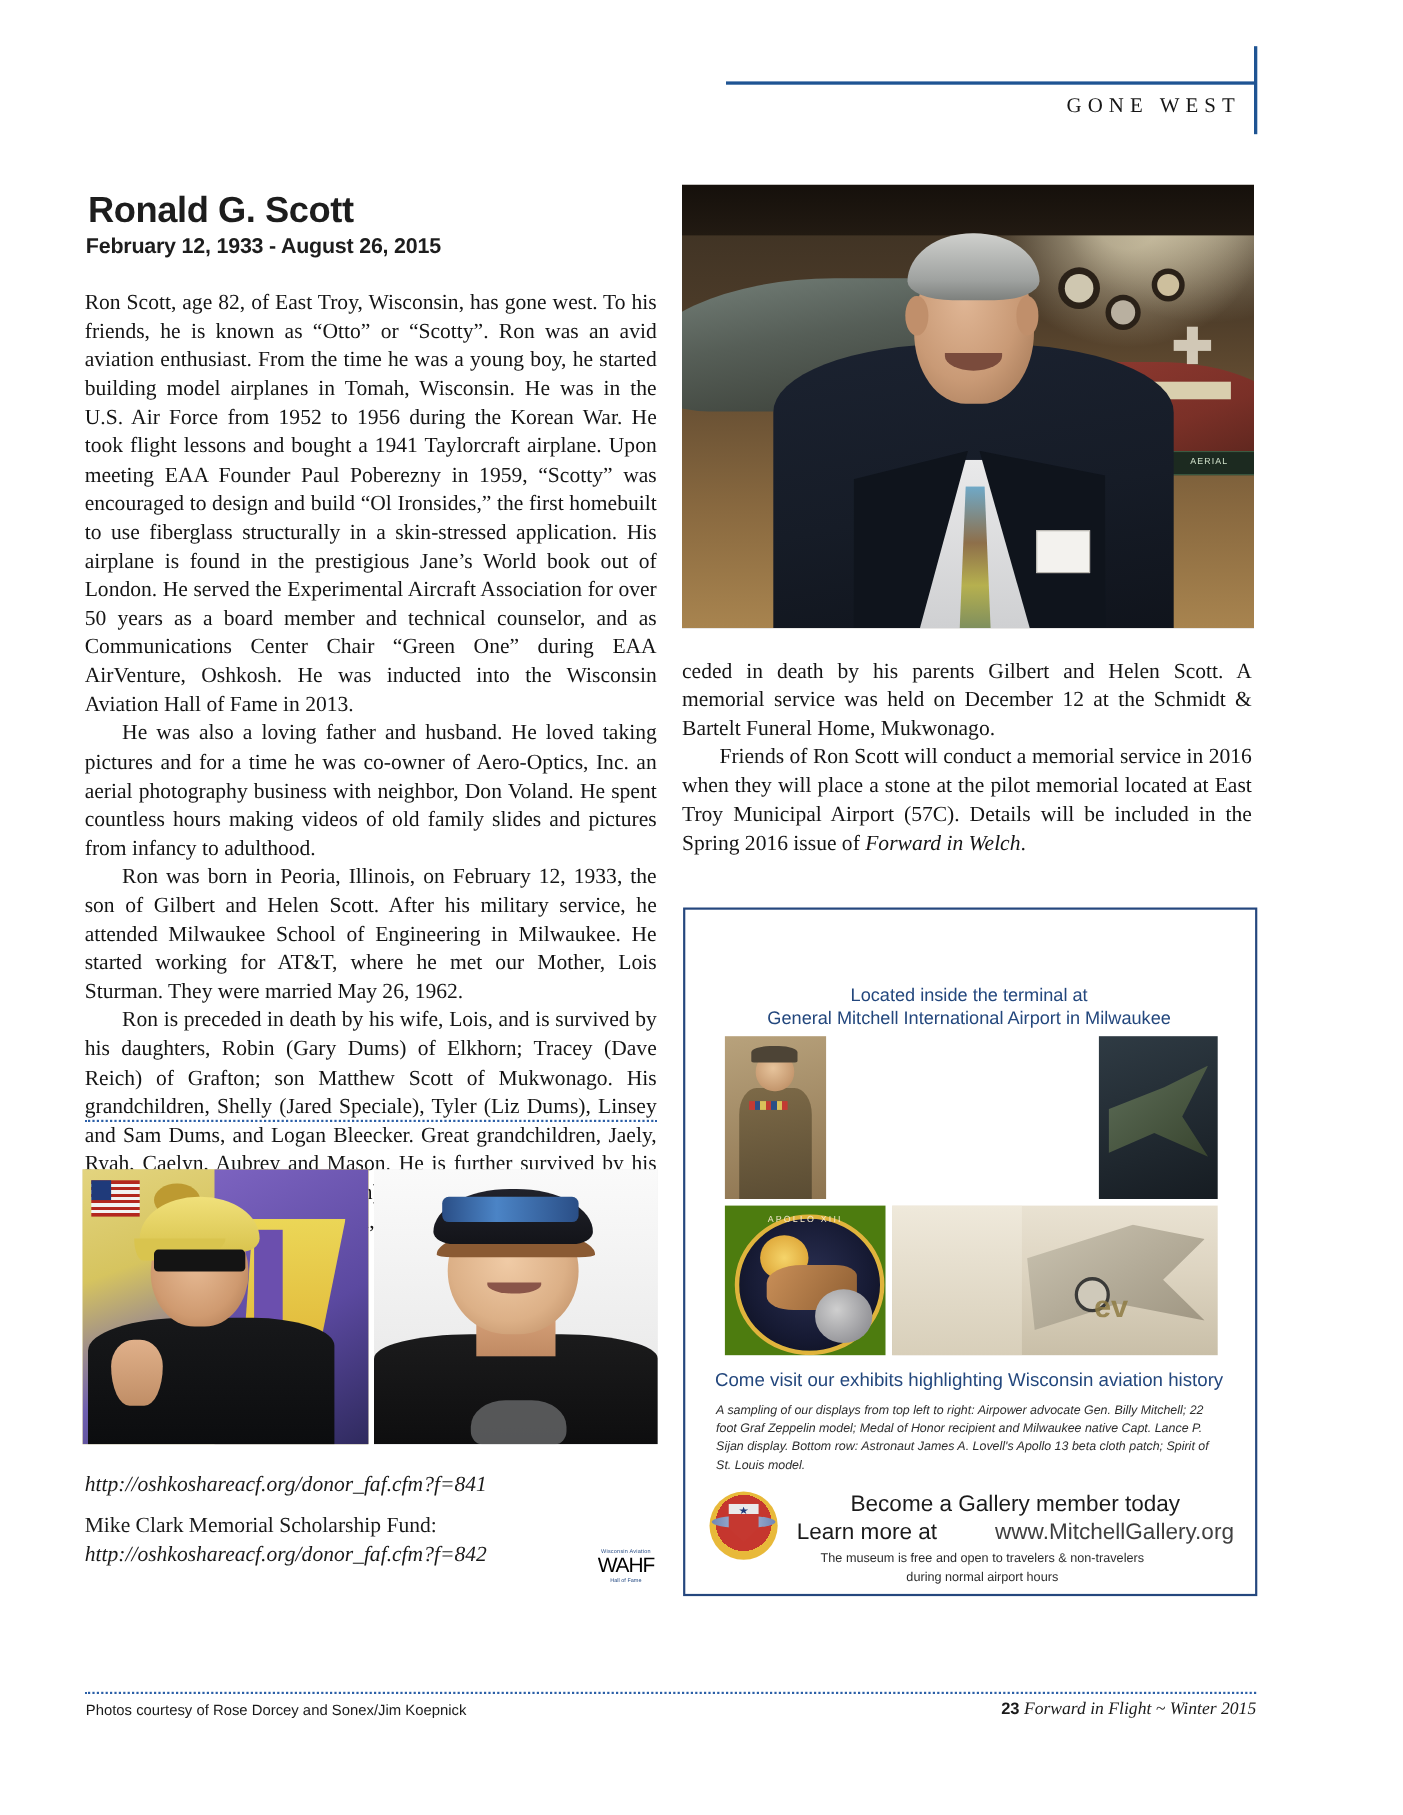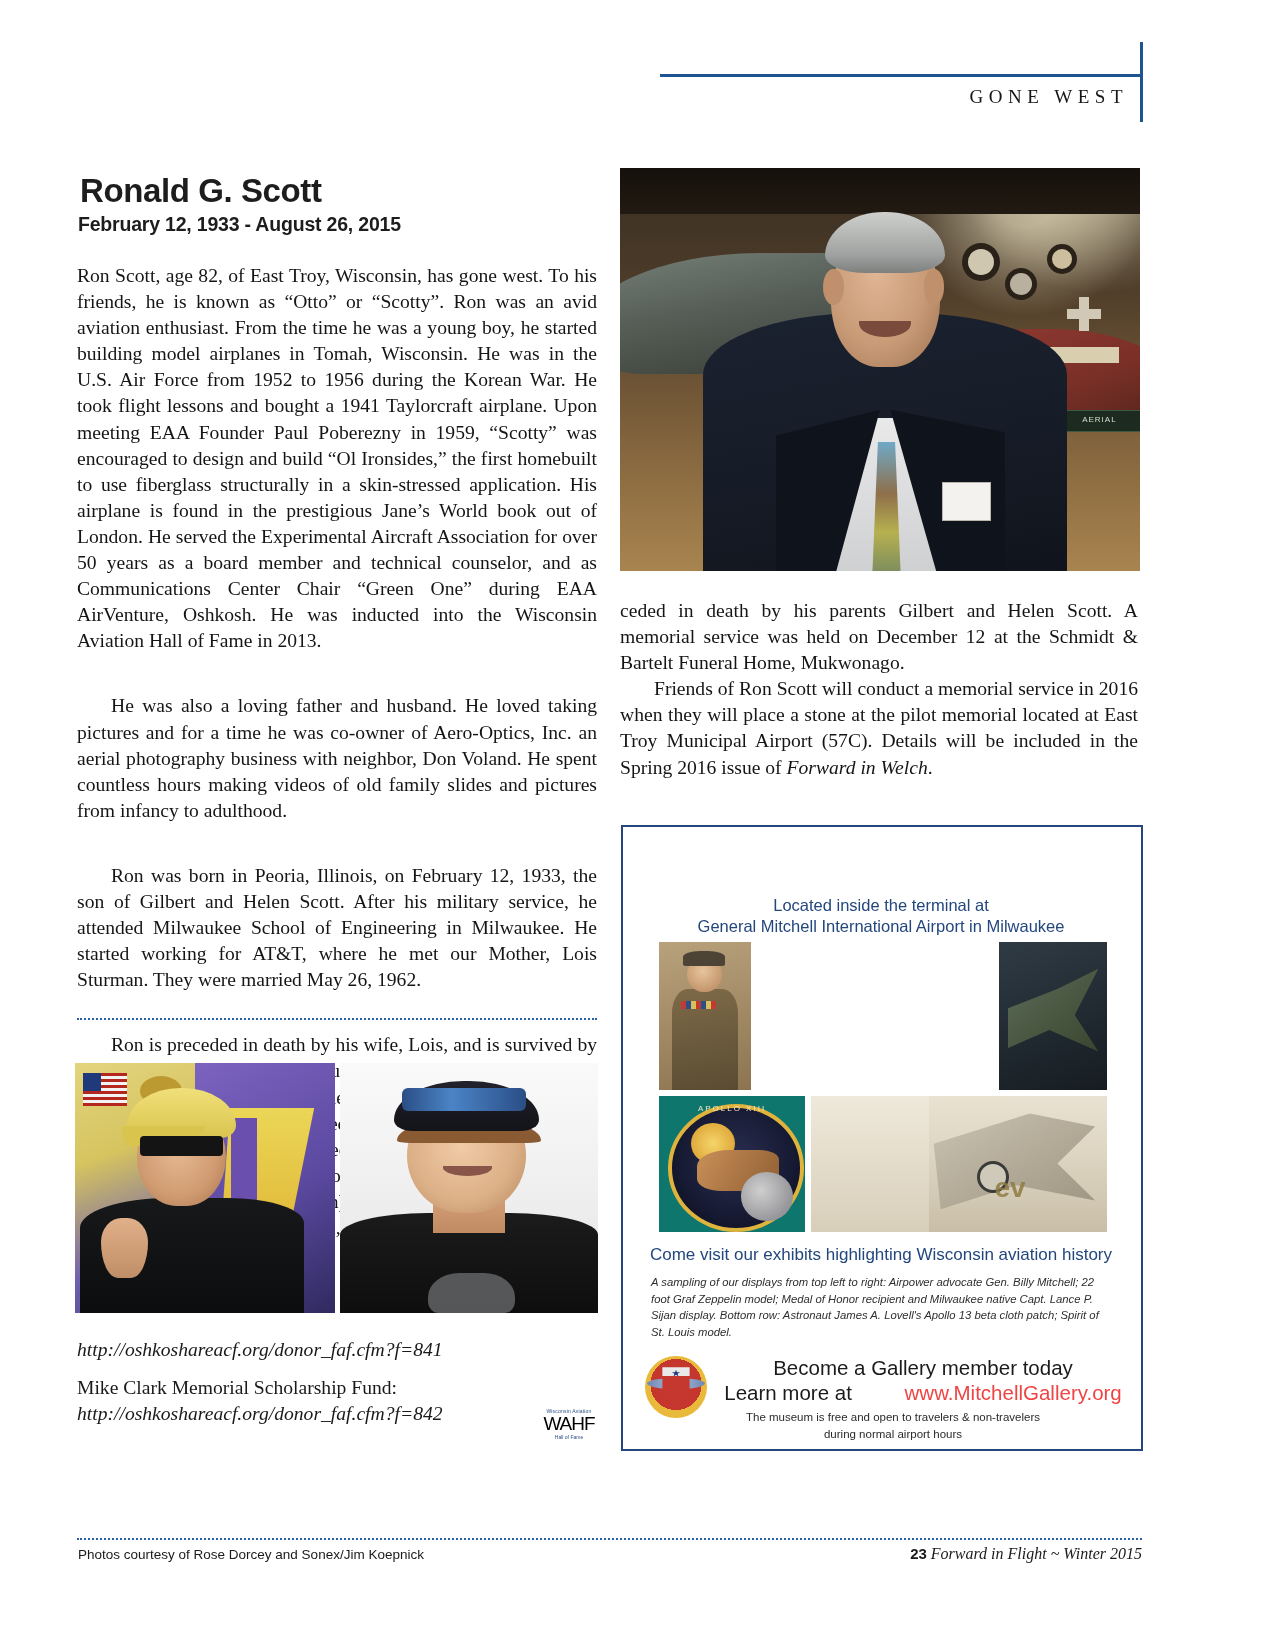--- a/index.html
+++ b/index.html
@@ -30,21 +30,21 @@
     font-size:19.5px;letter-spacing:-0.2px;color:#1d1d1d;
   }
 
   
   .col-left{
     position:absolute;left:77px;top:263px;width:520px;
     font-size:19.6px;line-height:26.1px;text-align:justify;
     hyphens:none;
   }
   .col-left p{margin:0;}
-  .col-left p.ind{text-indent:34px;margin-top:39px;}
+  .col-left p.ind{text-indent:34px;}
 
   .col-right{
     position:absolute;left:620px;top:598px;width:518px;
     font-size:19.6px;line-height:26.1px;text-align:justify;
   }
   .col-right p{margin:0;}
   .col-right p.ind{text-indent:34px;}
   .ital{font-style:italic;}
 
   
@@ -210,21 +210,21 @@
   .c2 .zeptxt{position:absolute;left:30%;top:40%;font-family:"Liberation Sans",sans-serif;
     font-size:9px;color:#b8322a;font-weight:bold;letter-spacing:.5px;}
   .c2 .fin{position:absolute;left:2%;top:42%;width:12%;height:18%;background:#9aa1a6;
     clip-path:polygon(100% 0,100% 100%,0 50%);}
   .c2 .ceil{position:absolute;left:0;top:0;width:100%;height:18%;
     background:repeating-linear-gradient(90deg,#cfd4d8 0 12px,#e6eaec 12px 24px);}
   .c3{left:340px;top:0;width:108px;height:148px;background:linear-gradient(160deg,#2f3b44,#161c22);}
   .c3 .jet{position:absolute;left:8%;top:18%;width:84%;height:56%;
     background:linear-gradient(140deg,#5d6d58,#39452f);
     clip-path:polygon(0 48%,56% 24%,100% 0,74% 56%,100% 100%,46% 74%,0 96%);}
-  .c4{left:0;top:154px;width:146px;height:136px;background:#0f766e;}
+  .c4{left:0;top:154px;width:146px;height:136px;background:#4d7c0f;}
   .c4 .patch{position:absolute;left:6%;top:6%;width:88%;height:88%;border-radius:50%;
     background:radial-gradient(circle at 50% 44%,#2a2f52 0%,#161a33 60%,#0a0c18 100%);
     border:4px solid #e0b43c;}
   .c4 .sun{position:absolute;left:22%;top:20%;width:30%;height:30%;border-radius:50%;
     background:radial-gradient(circle,#f5d46a,#d89a2a);}
   .c4 .horse{position:absolute;left:26%;top:40%;width:56%;height:30%;
     background:linear-gradient(120deg,#c98f58,#8f5f33);border-radius:40% 24% 30% 30%;}
   .c4 .moon{position:absolute;left:56%;top:56%;width:36%;height:36%;border-radius:50%;
     background:radial-gradient(circle at 38% 38%,#cfcfcf,#7f7f85);}
   .c4 .t1{position:absolute;left:0;top:6%;width:100%;text-align:center;
@@ -258,21 +258,21 @@
     clip-path:polygon(0 0,100% 0,100% 62%,50% 100%,0 62%);}
   .ad-seal .star{position:absolute;left:43%;top:22%;width:14%;height:12%;background:#1f3a7a;
     clip-path:polygon(50% 0,61% 35%,98% 35%,68% 57%,79% 91%,50% 70%,21% 91%,32% 57%,2% 35%,39% 35%);}
   .ad-seal .wing{position:absolute;left:4%;top:36%;width:92%;height:18%;
     background:linear-gradient(90deg,#6f86b5,#aebfdc,#6f86b5);border-radius:50%;}
 
   .ad-become{
     position:absolute;left:94px;top:528px;width:412px;text-align:center;
     font-family:"Liberation Sans",sans-serif;font-size:20.5px;line-height:25px;color:#1b1b1b;
   }
-  .ad-url{color:#ef4444;margin-left:47px;}
+  .ad-url{color:#404040;margin-left:47px;}
   .ad-hours{
     position:absolute;left:60px;top:582px;width:420px;text-align:center;
     font-family:"Liberation Sans",sans-serif;font-size:11.5px;line-height:17px;color:#2b2b2b;
   }
 
   
   .foot-left{
     position:absolute;left:78px;top:1547px;
     font-family:"Liberation Sans",sans-serif;font-size:13.5px;color:#1a1a1a;
   }

